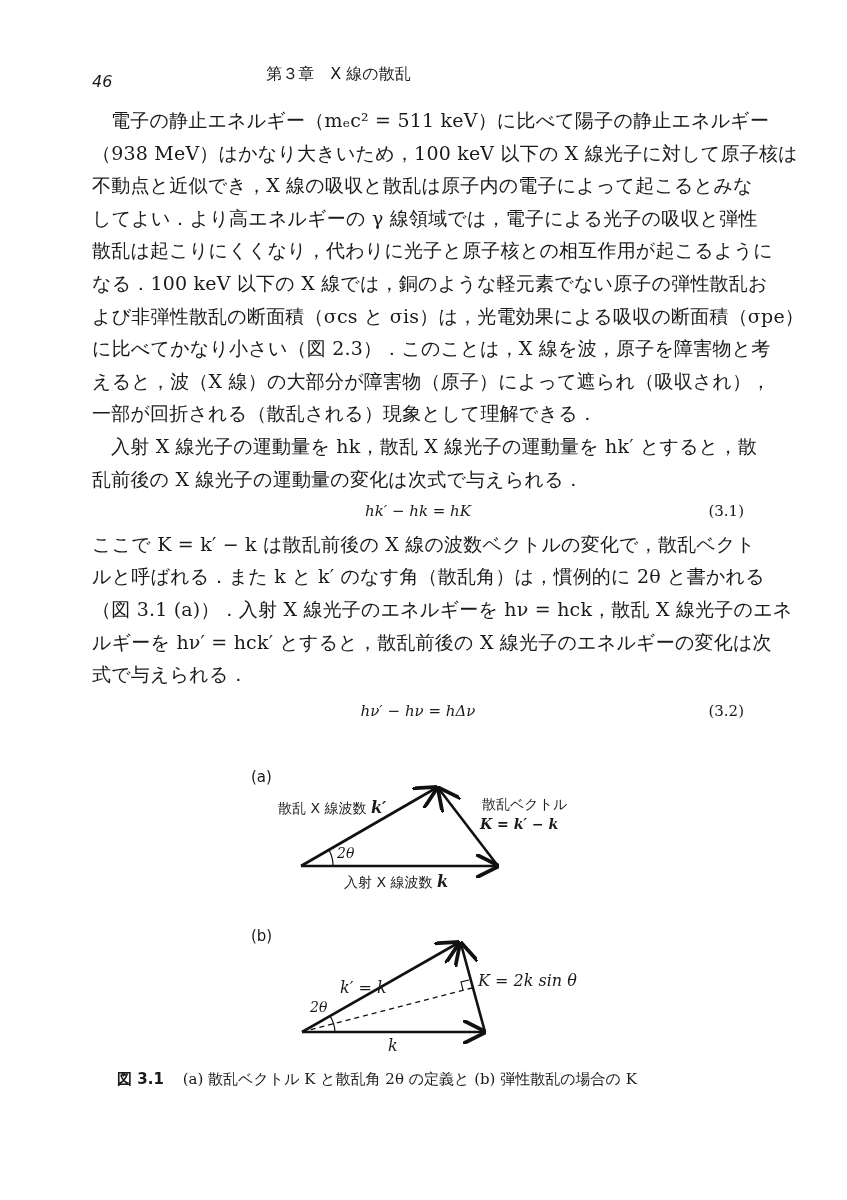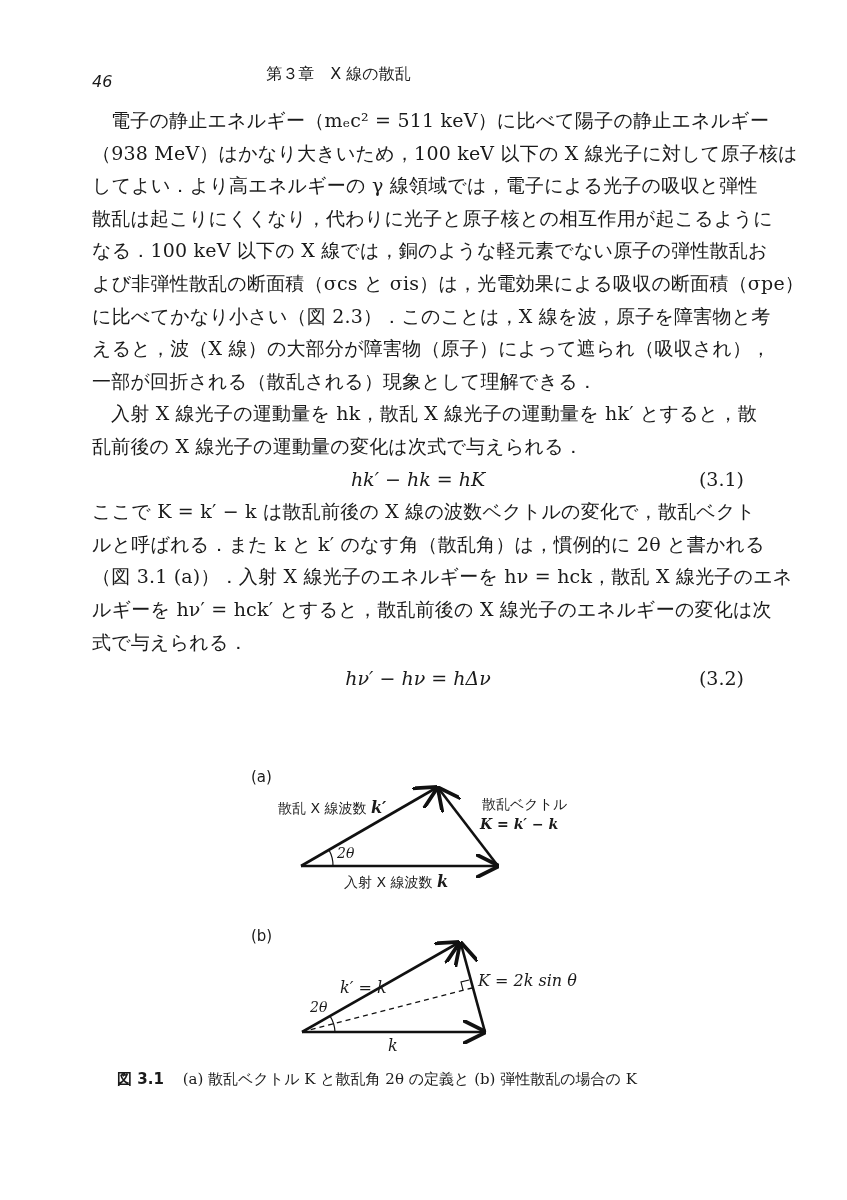--- a/index.html
+++ b/index.html
@@ -8,21 +8,21 @@
   .running-head { position: absolute; top: 64px; left: 0; width: 847px; height: 24px; }
   .page-num { position: absolute; left: 92px; top: 0; font-family: "DejaVu Sans", sans-serif;
               font-style: italic; font-size: 16px; margin-top: 8px; }
   .chapter { position: absolute; left: 0; width: 677px; text-align: center; top: 0;
              font-family: "DejaVu Sans", sans-serif; font-size: 16px; }
   .body-text { position: absolute; left: 92px; top: 104px; width: 652px; }
   .line { height: 32.6px; line-height: 32.6px; font-size: 19px; white-space: nowrap;
           text-align: justify; text-align-last: justify; letter-spacing: 0.2px; }
   .line.last { text-align-last: left; }
   .indent { padding-left: 19px; }
-  .eq { height: 32.6px; line-height: 32.6px; font-size: 19px; position: relative; }
+  .eq { height: 32.6px; line-height: 32.6px; font-size: 15px; position: relative; }
   .eq .expr { position: absolute; left: 0; width: 652px; text-align: center; font-style: italic; }
   .eq .num { position: absolute; right: 0; }
   b.v { font-style: italic; font-weight: bold; }
   .figure { position: absolute; left: 0; top: 0; }
   .fig-label { position: absolute; font-family: "DejaVu Sans", sans-serif; font-size: 15px; }
   .fig-text { position: absolute; font-family: "DejaVu Sans", sans-serif; font-size: 14px; white-space: nowrap; }
   .fig-math { position: absolute; font-family: "DejaVu Serif", serif; font-style: italic; font-size: 16px; white-space: nowrap; }
   .caption { position: absolute; top: 1070px; left: 0; width: 754px; text-align: center; font-size: 15px; }
   .caption .capnum { font-weight: bold; font-family: "DejaVu Sans", sans-serif; margin-right: 14px; }
 </style>
@@ -31,20 +31,21 @@
 
 <div class="running-head">
   <span class="page-num">46</span>
   <span class="chapter">第３章　X 線の散乱</span>
 </div>
 
 <div class="body-text">
   <div>
     <div class="line indent">電子の静止エネルギー（mₑc² = 511 keV）に比べて陽子の静止エネルギー</div>
     <div class="line">（938 MeV）はかなり大きいため，100 keV 以下の X 線光子に対して原子核は</div>
+    <div class="line">不動点と近似でき，X 線の吸収と散乱は原子内の電子によって起こるとみな</div>
     <div class="line">してよい．より高エネルギーの γ 線領域では，電子による光子の吸収と弾性</div>
     <div class="line">散乱は起こりにくくなり，代わりに光子と原子核との相互作用が起こるように</div>
     <div class="line">なる．100 keV 以下の X 線では，銅のような軽元素でない原子の弾性散乱お</div>
     <div class="line">よび非弾性散乱の断面積（σcs と σis）は，光電効果による吸収の断面積（σpe）</div>
     <div class="line">に比べてかなり小さい（図 2.3）．このことは，X 線を波，原子を障害物と考</div>
     <div class="line">えると，波（X 線）の大部分が障害物（原子）によって遮られ（吸収され），</div>
     <div class="line last">一部が回折される（散乱される）現象として理解できる．</div>
   </div>
   <div>
     <div class="line indent">入射 X 線光子の運動量を hk，散乱 X 線光子の運動量を hk′ とすると，散</div>

